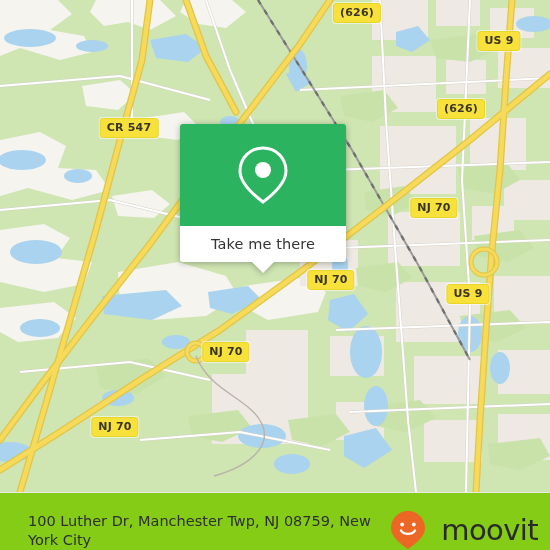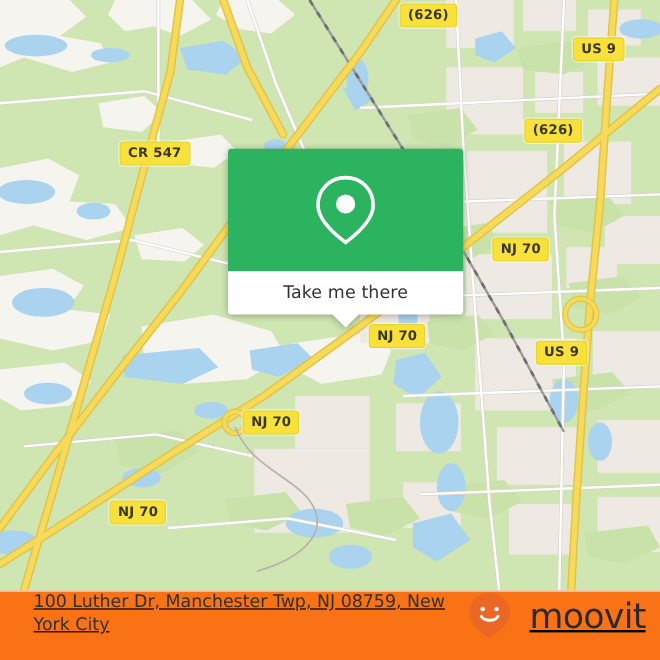--- a/index.html
+++ b/index.html
@@ -42,23 +42,23 @@
     padding: 3px 6px 4px 6px;
     white-space: nowrap;
     letter-spacing: 0.2px;
     box-shadow: 0 0 0 1px rgba(255,255,255,0.55);
     transform: translate(-50%, -50%);
   }
 
   
   #popup {
     position: absolute;
-    left: 190px;
+    left: 180px;
     top: 124px;
-    width: 196px;
+    width: 166px;
     filter: drop-shadow(0 1px 3px rgba(0,0,0,0.30));
   }
   #popup-top {
     background: #2cb35f;
     height: 102px;
     border-radius: 3px 3px 0 0;
     display: flex;
     align-items: center;
     justify-content: center;
   }
@@ -101,27 +101,26 @@
     padding: 6px 10px 7px 12px;
   }
 
   
   #footer {
     position: absolute;
     left: 0;
     top: 492px;
     width: 550px;
     height: 58px;
-    background: #f97316;
+    background: #84cc16;
     border-top: 1px solid #e9e9e9;
     display: flex;
-    align-items: flex-start;
+    align-items: flex-end;
     box-sizing: border-box;
     padding: 0 12px 0 28px;
-    text-decoration: underline;
   }
   #footer-address {
     flex: 1 1 auto;
     color: #2f2f2f;
     font-family: "DejaVu Sans", sans-serif;
     font-size: 14.5px;
     line-height: 19px;
     padding-right: 8px;
   }
   #moovit-logo {

